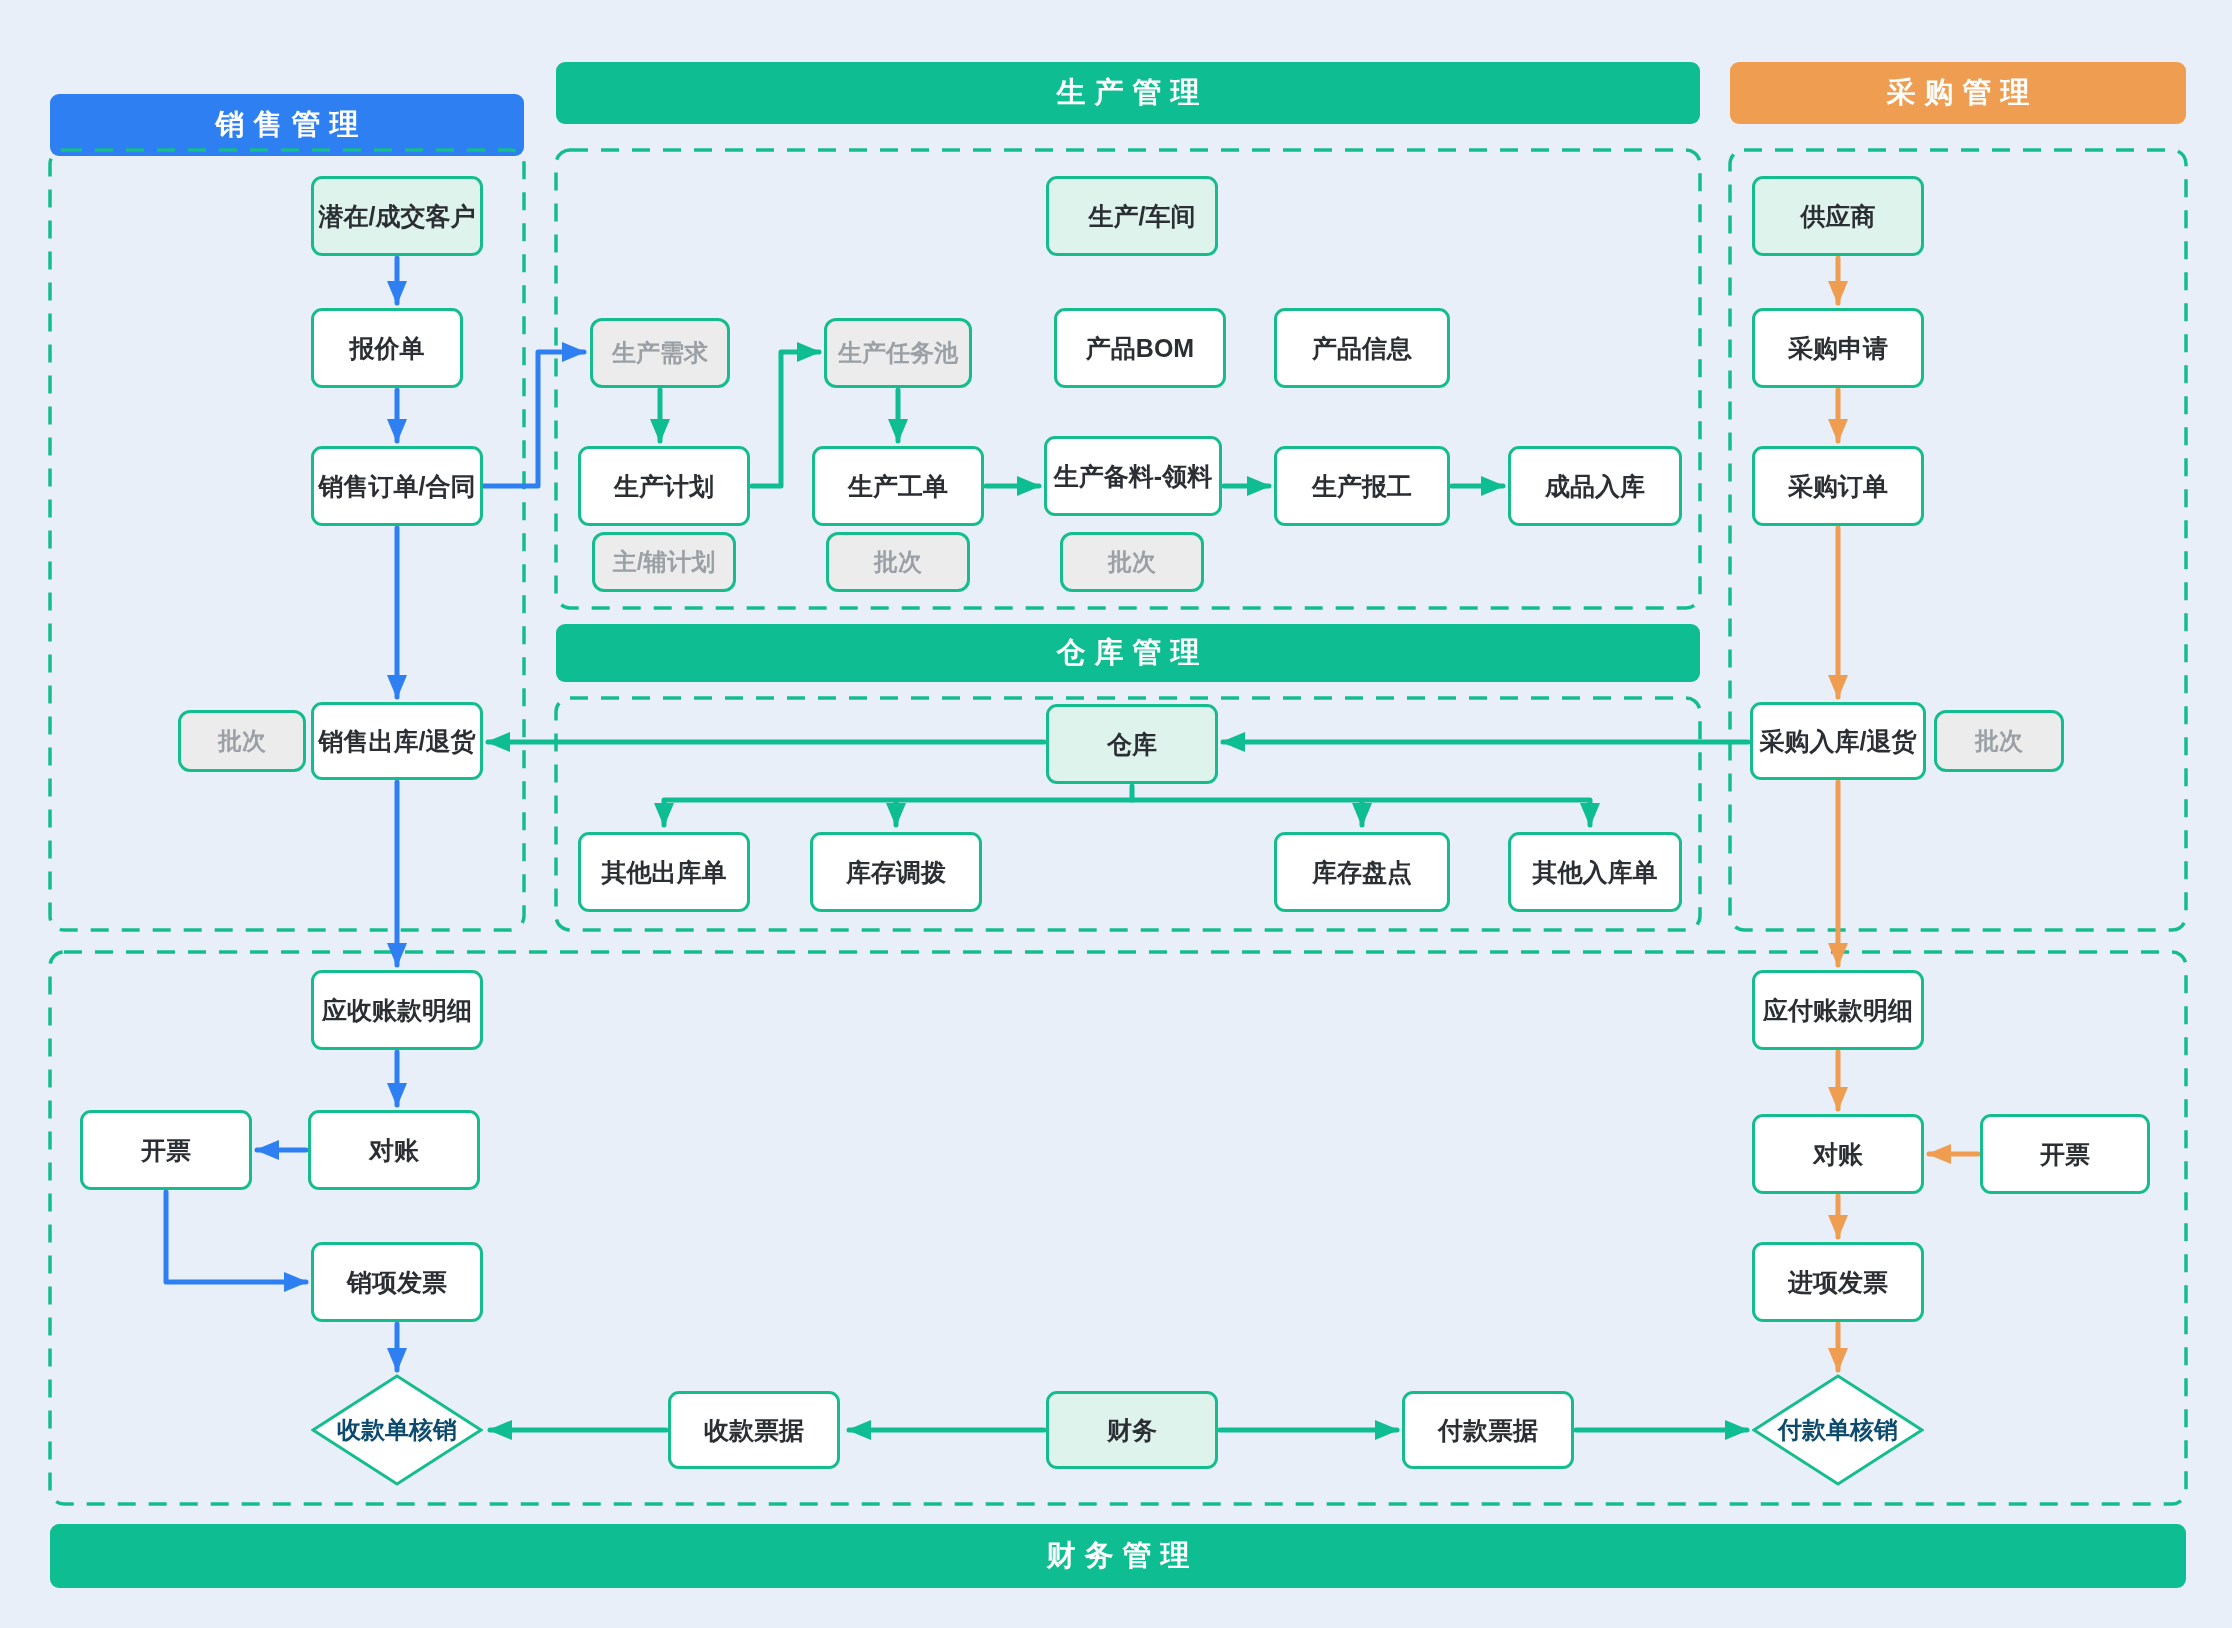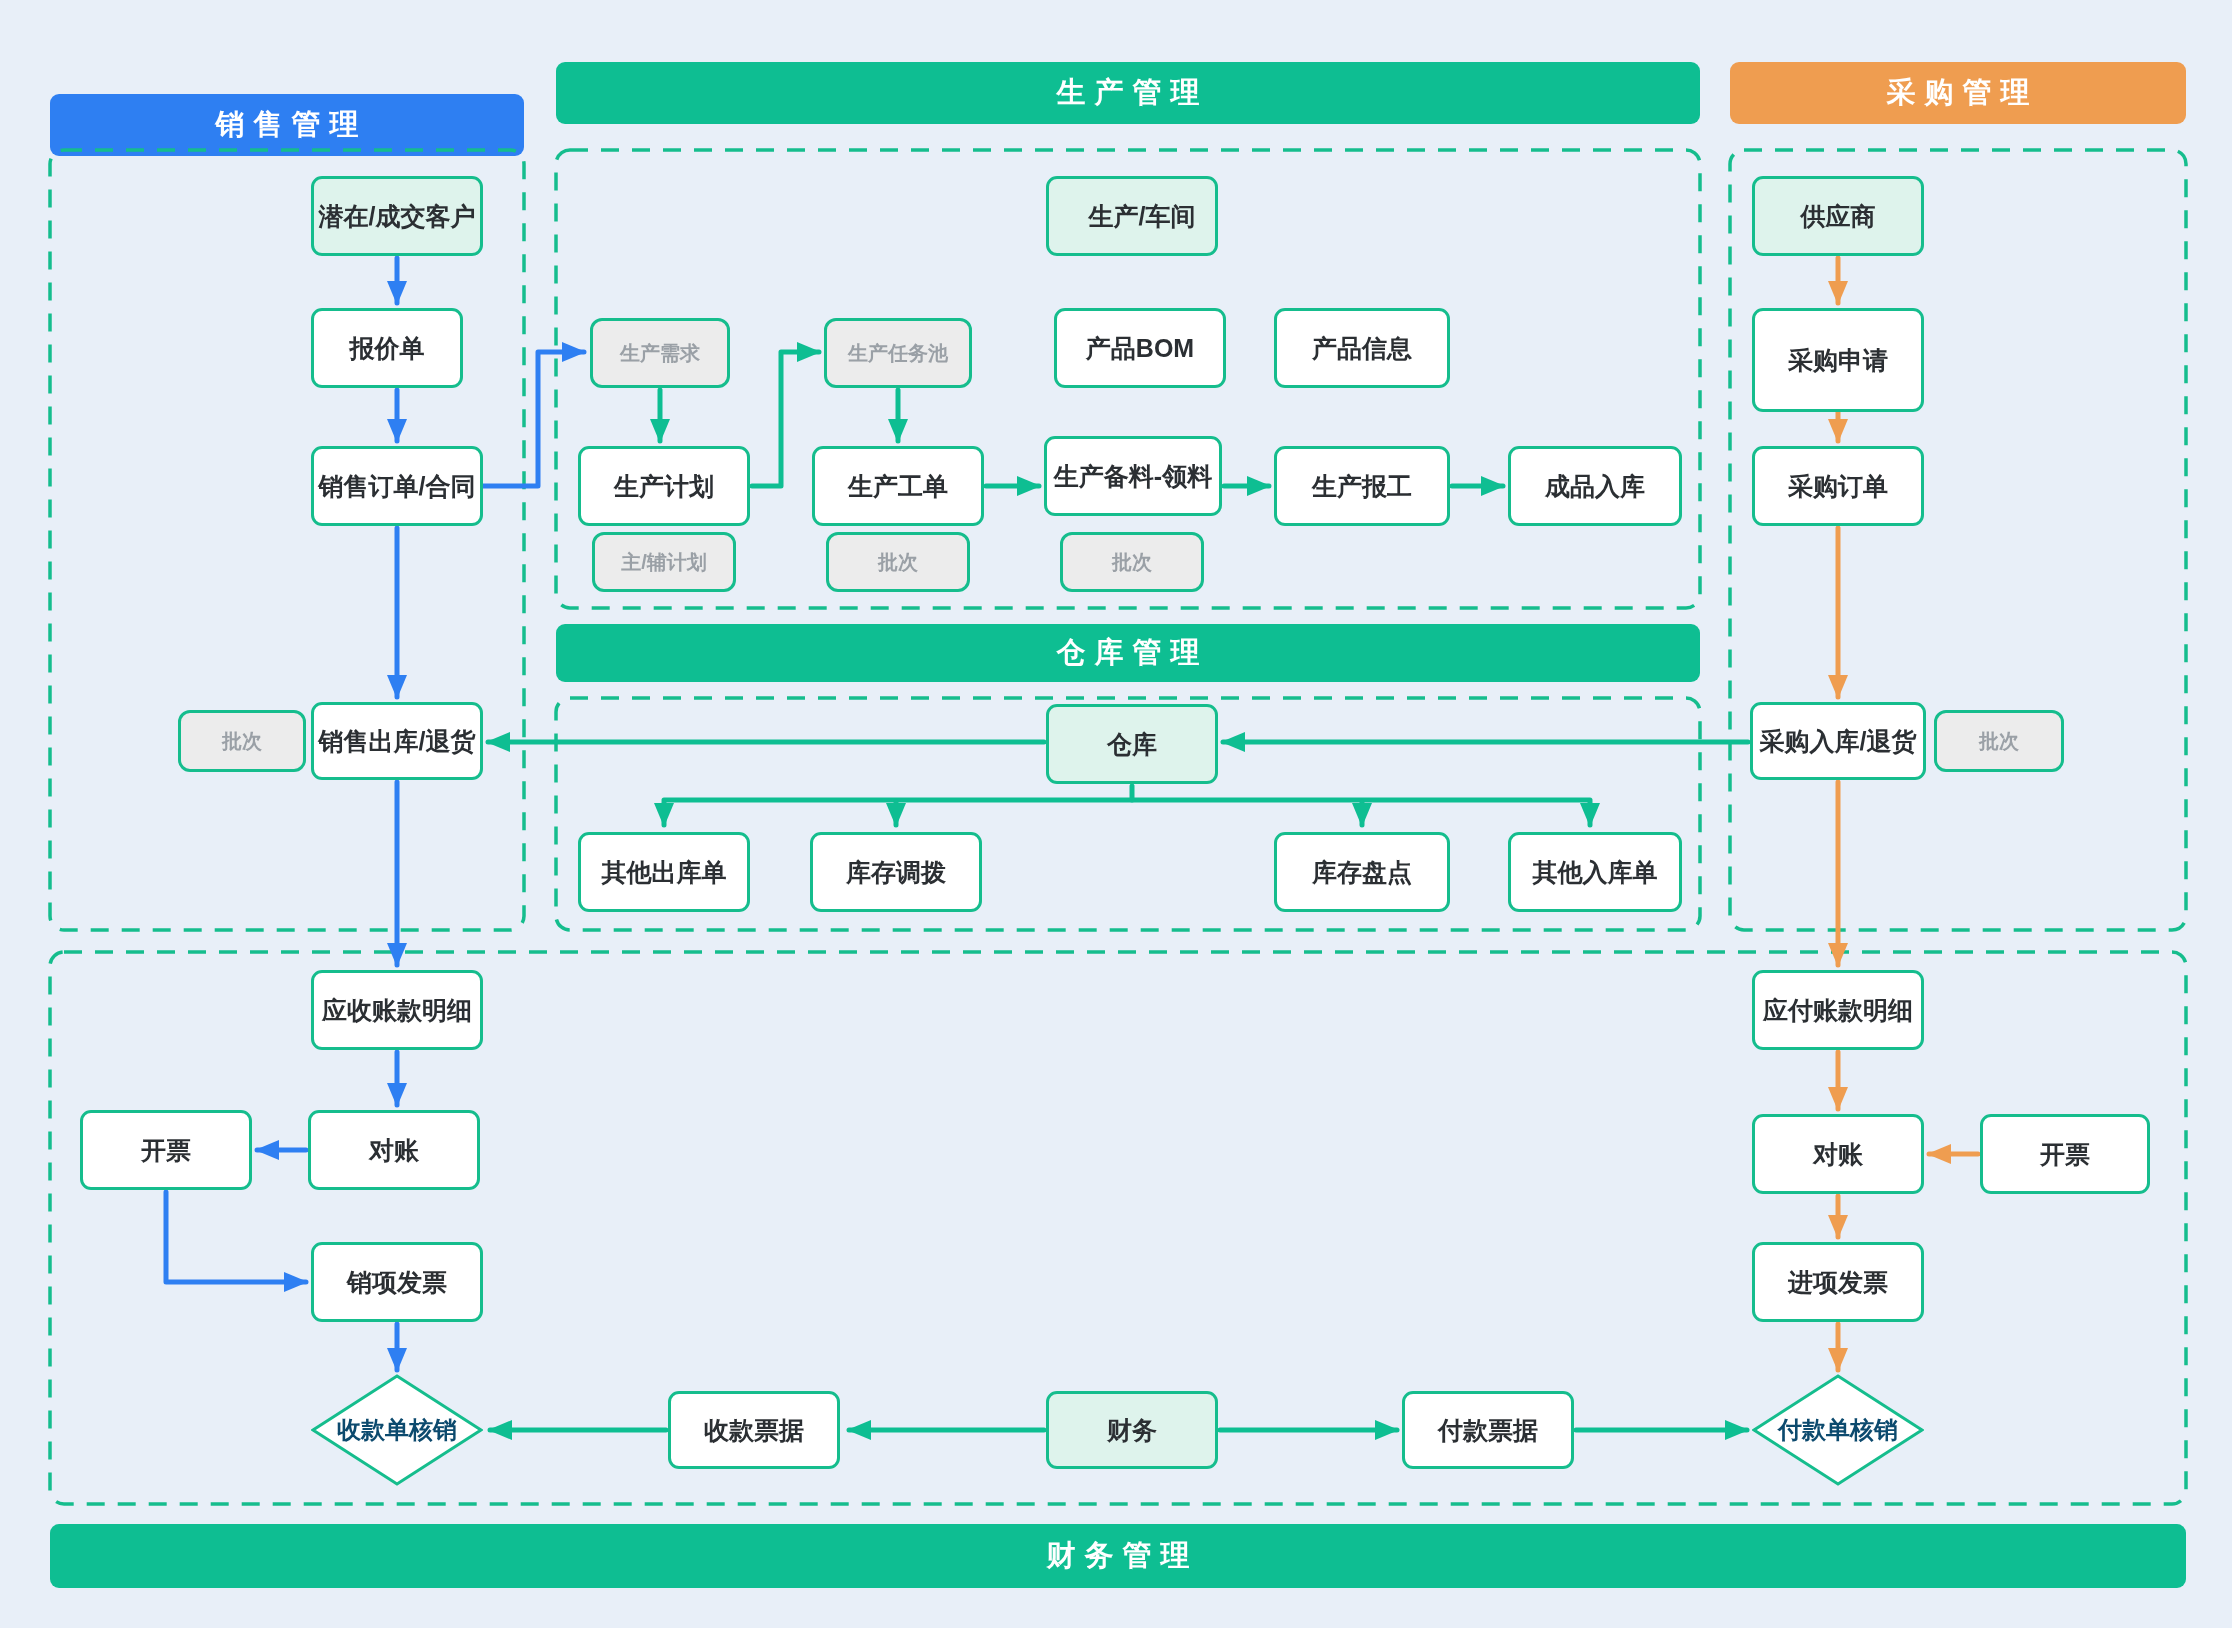--- a/index.html
+++ b/index.html
@@ -25,21 +25,21 @@
     display:flex;align-items:center;justify-content:center;
     background:#ffffff;
     border:3px solid #15bd8d;
     border-radius:11px;
     font-size:25px;font-weight:bold;color:#2b2f33;
     white-space:nowrap;
     z-index:3;
   }
   .node-teal{background:#def3ec;}
   .node-gray{
-    background:#ececec;color:#9aa0a6;font-weight:bold;font-size:20px;
+    background:#ececec;color:#9aa0a6;font-weight:bold;font-size:24px;
     border-radius:12px;
   }
   .diamond{z-index:3;}
   .diamond svg{position:absolute;left:0;top:0;width:100%;height:100%;}
   .diamond .dlabel{
     position:absolute;left:0;top:0;width:100%;height:100%;
     display:flex;align-items:center;justify-content:center;
     font-size:24px;font-weight:bold;color:#0c4a6e;white-space:nowrap;
   }
   #wires{position:absolute;left:0;top:0;z-index:2;}
@@ -150,21 +150,21 @@
 <div class="abs node" style="left:1274px;top:446px;width:176px;height:80px;">生产报工</div>
 <div class="abs node" style="left:1508px;top:446px;width:174px;height:80px;">成品入库</div>
 
 <div class="abs node node-teal" style="left:1046px;top:704px;width:172px;height:80px;">仓库</div>
 <div class="abs node" style="left:578px;top:832px;width:172px;height:80px;">其他出库单</div>
 <div class="abs node" style="left:810px;top:832px;width:172px;height:80px;">库存调拨</div>
 <div class="abs node" style="left:1274px;top:832px;width:176px;height:80px;">库存盘点</div>
 <div class="abs node" style="left:1508px;top:832px;width:174px;height:80px;">其他入库单</div>
 
 <div class="abs node node-teal" style="left:1752px;top:176px;width:172px;height:80px;">供应商</div>
-<div class="abs node" style="left:1752px;top:308px;width:172px;height:104px;">采购申请</div>
+<div class="abs node" style="left:1752px;top:308px;width:172px;height:80px;">采购申请</div>
 <div class="abs node" style="left:1752px;top:446px;width:172px;height:80px;">采购订单</div>
 <div class="abs node" style="left:1750px;top:702px;width:176px;height:78px;">采购入库/退货</div>
 <div class="abs node node-gray" style="left:1934px;top:710px;width:130px;height:62px;">批次</div>
 <div class="abs node" style="left:1752px;top:970px;width:172px;height:80px;">应付账款明细</div>
 <div class="abs node" style="left:1752px;top:1114px;width:172px;height:80px;">对账</div>
 <div class="abs node" style="left:1980px;top:1114px;width:170px;height:80px;">开票</div>
 <div class="abs node" style="left:1752px;top:1242px;width:172px;height:80px;">进项发票</div>
 
 <div class="abs diamond" style="left:1752px;top:1374px;width:172px;height:112px;">
   <svg viewBox="0 0 172 112" preserveAspectRatio="none">

